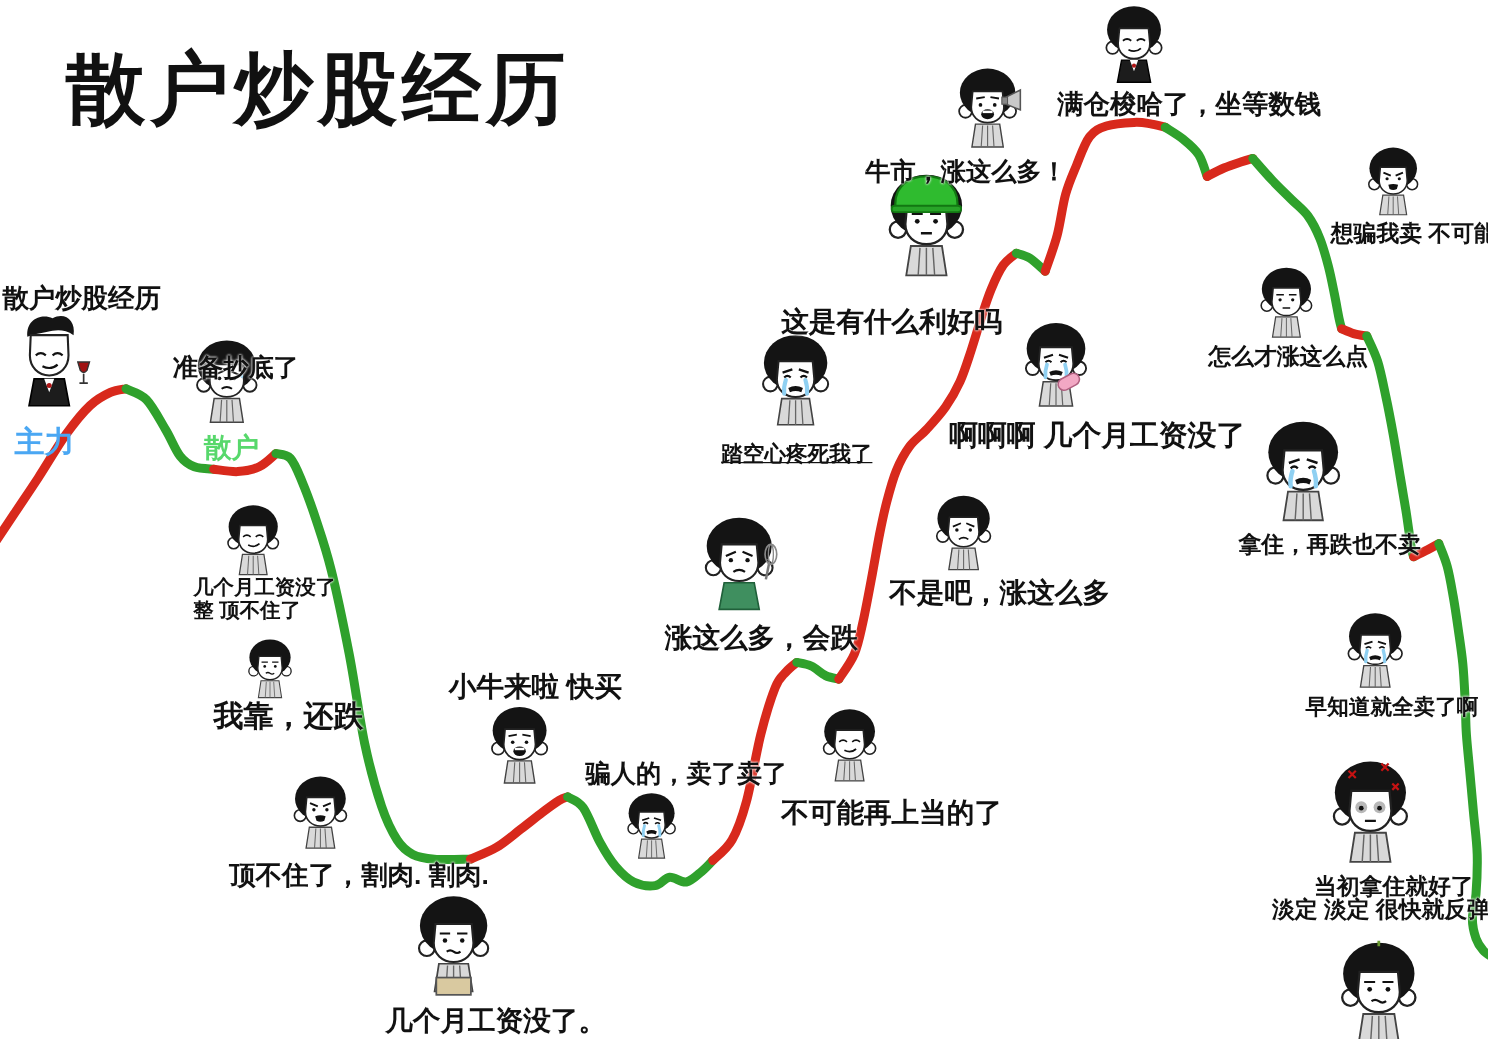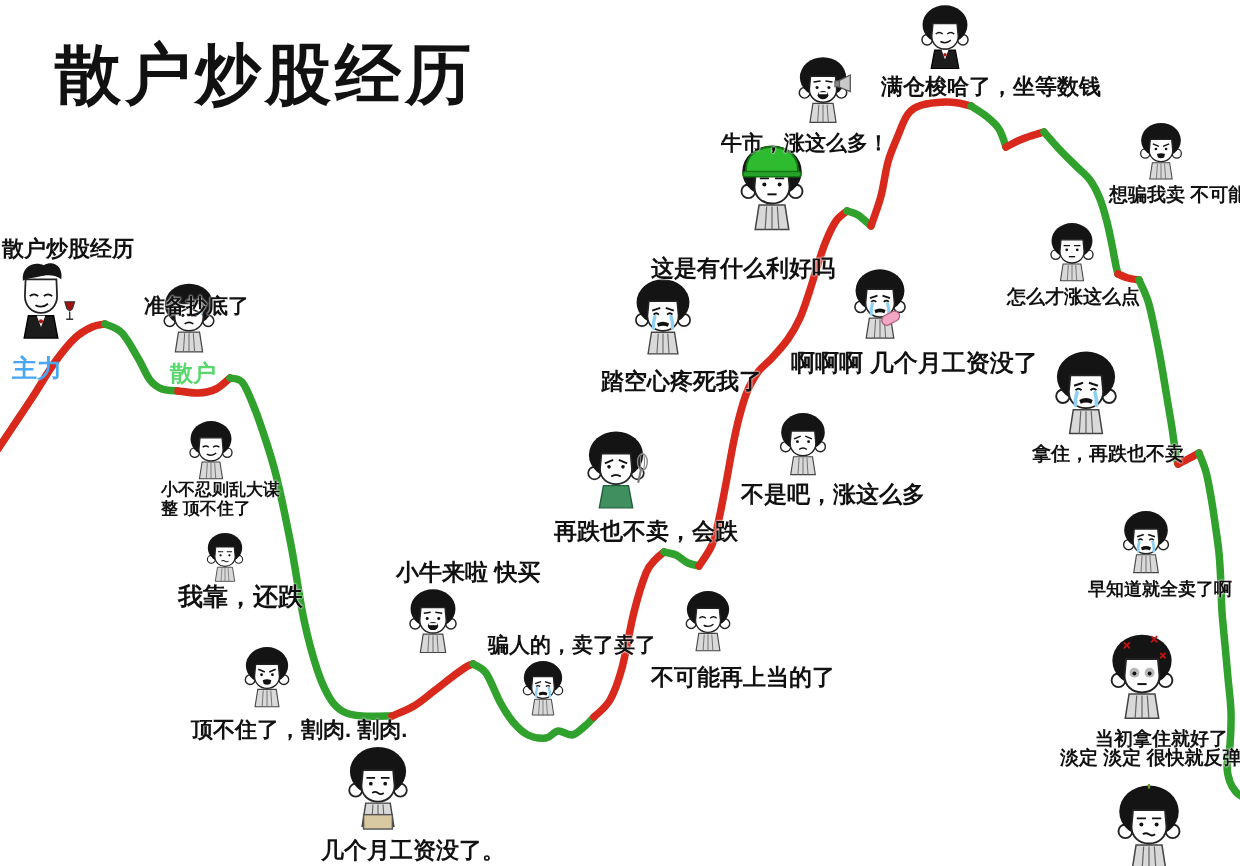--- a/index.html
+++ b/index.html
@@ -77,21 +77,21 @@
           <path d="M33 80 L28 112 L72 112 L67 80 Z" fill="#d9d9d9" stroke="#444" stroke-width="2"></path>
           <path d="M43 82 L41 112 M50 82 L50 112 M57 82 L59 112" stroke="#666" stroke-width="1.6" fill="none"></path>
           <circle cx="19" cy="62" r="9" fill="#fff" stroke="#222" stroke-width="2.5"></circle>
           <circle cx="81" cy="62" r="9" fill="#fff" stroke="#222" stroke-width="2.5"></circle>
           <ellipse cx="50" cy="36" rx="39" ry="34" fill="#141414"></ellipse>
           <path d="M29 34 L71 34 L73 56 C73 69 63 78 50 78 C37 78 27 69 27 56 Z" fill="#fff" stroke="#222" stroke-width="2.5"></path>
           <path d="M34 52 Q40 47 46 52 M54 52 Q60 47 66 52" stroke="#111" stroke-width="2.6" fill="none"></path>
           <path d="M42 65 Q52 70 60 63" stroke="#111" stroke-width="2.6" fill="none"></path>
         </svg>
       </div>
-      <div class="anno-text" style="left: 161px; top: 478px; font-size: 17px;">小不忍则乱大谋</div>
+      <div class="anno-text" style="left: 161px; top: 478px; font-size: 17px;">几个月工资没了</div>
       <div class="anno-text" style="left: 161px; top: 497px; font-size: 17px;">整 顶不住了</div>
       <div class="face" style="left: 196px; top: 532px; width: 58px; height: 52px;">
         <svg viewBox="0 0 100 118" xmlns="http://www.w3.org/2000/svg">
           <path d="M33 80 L28 112 L72 112 L67 80 Z" fill="#d9d9d9" stroke="#444" stroke-width="2"></path>
           <path d="M43 82 L41 112 M50 82 L50 112 M57 82 L59 112" stroke="#666" stroke-width="1.6" fill="none"></path>
           <circle cx="19" cy="62" r="9" fill="#fff" stroke="#222" stroke-width="2.5"></circle>
           <circle cx="81" cy="62" r="9" fill="#fff" stroke="#222" stroke-width="2.5"></circle>
           <ellipse cx="50" cy="36" rx="39" ry="34" fill="#141414"></ellipse>
           <path d="M29 34 L71 34 L73 56 C73 69 63 78 50 78 C37 78 27 69 27 56 Z" fill="#fff" stroke="#222" stroke-width="2.5"></path>
           <circle cx="40" cy="53" r="2.6" fill="#111"></circle>
@@ -140,21 +140,21 @@
           <circle cx="81" cy="62" r="9" fill="#fff" stroke="#222" stroke-width="2.5"></circle>
           <ellipse cx="50" cy="36" rx="39" ry="34" fill="#141414"></ellipse>
           <path d="M29 34 L71 34 L73 56 C73 69 63 78 50 78 C37 78 27 69 27 56 Z" fill="#fff" stroke="#222" stroke-width="2.5"></path>
           <circle cx="40" cy="53" r="2.6" fill="#111"></circle>
           <circle cx="60" cy="53" r="2.6" fill="#111"></circle>
           <path d="M34 44 L46 42 M54 42 L66 44" stroke="#111" stroke-width="2.6"></path>
           <ellipse cx="50" cy="66" rx="9" ry="7" fill="#111"></ellipse>
           <rect x="43" y="61" width="14" height="3.5" fill="#fff"></rect>
         </svg>
       </div>
-      <div class="anno-text" style="left: 396px; top: 557px; font-size: 23px;">小牛来啦 快买</div>
+      <div class="anno-text" style="left: 374px; top: 557px; font-size: 23px;">小牛来啦 快买</div>
       <div class="face" style="left: 512px; top: 660px; width: 62px; height: 58px;">
         <svg viewBox="0 0 100 118" xmlns="http://www.w3.org/2000/svg">
           <path d="M33 80 L28 112 L72 112 L67 80 Z" fill="#d9d9d9" stroke="#444" stroke-width="2"></path>
           <path d="M43 82 L41 112 M50 82 L50 112 M57 82 L59 112" stroke="#666" stroke-width="1.6" fill="none"></path>
           <circle cx="19" cy="62" r="9" fill="#fff" stroke="#222" stroke-width="2.5"></circle>
           <circle cx="81" cy="62" r="9" fill="#fff" stroke="#222" stroke-width="2.5"></circle>
           <ellipse cx="50" cy="36" rx="39" ry="34" fill="#141414"></ellipse>
           <path d="M29 34 L71 34 L73 56 C73 69 63 78 50 78 C37 78 27 69 27 56 Z" fill="#fff" stroke="#222" stroke-width="2.5"></path>
           <path d="M34 48 L46 44 M66 48 L54 44" stroke="#111" stroke-width="2.8"></path>
           <path d="M36 54 Q40 50 44 54 M56 54 Q60 50 64 54" stroke="#111" stroke-width="2.6" fill="none"></path>
@@ -173,37 +173,37 @@
           <path d="M29 34 L71 34 L73 56 C73 69 63 78 50 78 C37 78 27 69 27 56 Z" fill="#fff" stroke="#222" stroke-width="2.5"></path>
           <circle cx="40" cy="53" r="2.6" fill="#111"></circle>
           <circle cx="60" cy="53" r="2.6" fill="#111"></circle>
           <path d="M34 48 L46 43 M66 48 L54 43" stroke="#111" stroke-width="2.6"></path>
           <path d="M43 67 Q50 62 57 67" stroke="#111" stroke-width="2.6" fill="none"></path>
           <path d="M82 76 L86 56" stroke="#777" stroke-width="3"></path>
           <ellipse cx="88" cy="46" rx="7" ry="12" fill="none" stroke="#888" stroke-width="2"></ellipse>
           <ellipse cx="88" cy="46" rx="3" ry="12" fill="none" stroke="#888" stroke-width="1.6"></ellipse>
         </svg>
       </div>
-      <div class="anno-text" style="left: 554px; top: 516px; font-size: 23px;">再跌也不卖，会跌</div>
+      <div class="anno-text" style="left: 554px; top: 516px; font-size: 23px;">涨这么多，会跌</div>
       <div class="face" style="left: 626px; top: 278px; width: 74px; height: 80px;">
         <svg viewBox="0 0 100 118" xmlns="http://www.w3.org/2000/svg">
           <path d="M33 80 L28 112 L72 112 L67 80 Z" fill="#d9d9d9" stroke="#444" stroke-width="2"></path>
           <path d="M43 82 L41 112 M50 82 L50 112 M57 82 L59 112" stroke="#666" stroke-width="1.6" fill="none"></path>
           <circle cx="19" cy="62" r="9" fill="#fff" stroke="#222" stroke-width="2.5"></circle>
           <circle cx="81" cy="62" r="9" fill="#fff" stroke="#222" stroke-width="2.5"></circle>
           <ellipse cx="50" cy="36" rx="39" ry="34" fill="#141414"></ellipse>
           <path d="M29 34 L71 34 L73 56 C73 69 63 78 50 78 C37 78 27 69 27 56 Z" fill="#fff" stroke="#222" stroke-width="2.5"></path>
           <path d="M34 48 L46 44 M66 48 L54 44" stroke="#111" stroke-width="2.8"></path>
           <path d="M36 54 Q40 50 44 54 M56 54 Q60 50 64 54" stroke="#111" stroke-width="2.6" fill="none"></path>
           <path d="M41 67 Q50 62 59 67 L57 72 Q50 69 43 72 Z" fill="#111"></path>
           <path d="M38 57 Q35 66 36 74" stroke="#8fd0f2" stroke-width="5" fill="none" stroke-linecap="round"></path>
           <path d="M62 57 Q65 66 64 74" stroke="#8fd0f2" stroke-width="5" fill="none" stroke-linecap="round"></path>
         </svg>
       </div>
-      <div class="anno-text" style="left: 601px; top: 366px; font-size: 23px;">踏空心疼死我了</div>
+      <div class="anno-text" style="left: 601px; top: 366px; font-size: 18px; text-decoration: underline;">踏空心疼死我了</div>
       <div class="face" style="left: 666px; top: 590px; width: 84px; height: 64px;">
         <svg viewBox="0 0 100 118" xmlns="http://www.w3.org/2000/svg">
           <path d="M33 80 L28 112 L72 112 L67 80 Z" fill="#d9d9d9" stroke="#444" stroke-width="2"></path>
           <path d="M43 82 L41 112 M50 82 L50 112 M57 82 L59 112" stroke="#666" stroke-width="1.6" fill="none"></path>
           <circle cx="19" cy="62" r="9" fill="#fff" stroke="#222" stroke-width="2.5"></circle>
           <circle cx="81" cy="62" r="9" fill="#fff" stroke="#222" stroke-width="2.5"></circle>
           <ellipse cx="50" cy="36" rx="39" ry="34" fill="#141414"></ellipse>
           <path d="M29 34 L71 34 L73 56 C73 69 63 78 50 78 C37 78 27 69 27 56 Z" fill="#fff" stroke="#222" stroke-width="2.5"></path>
           <path d="M34 52 Q40 47 46 52 M54 52 Q60 47 66 52" stroke="#111" stroke-width="2.6" fill="none"></path>
           <path d="M42 65 Q52 70 60 63" stroke="#111" stroke-width="2.6" fill="none"></path>

